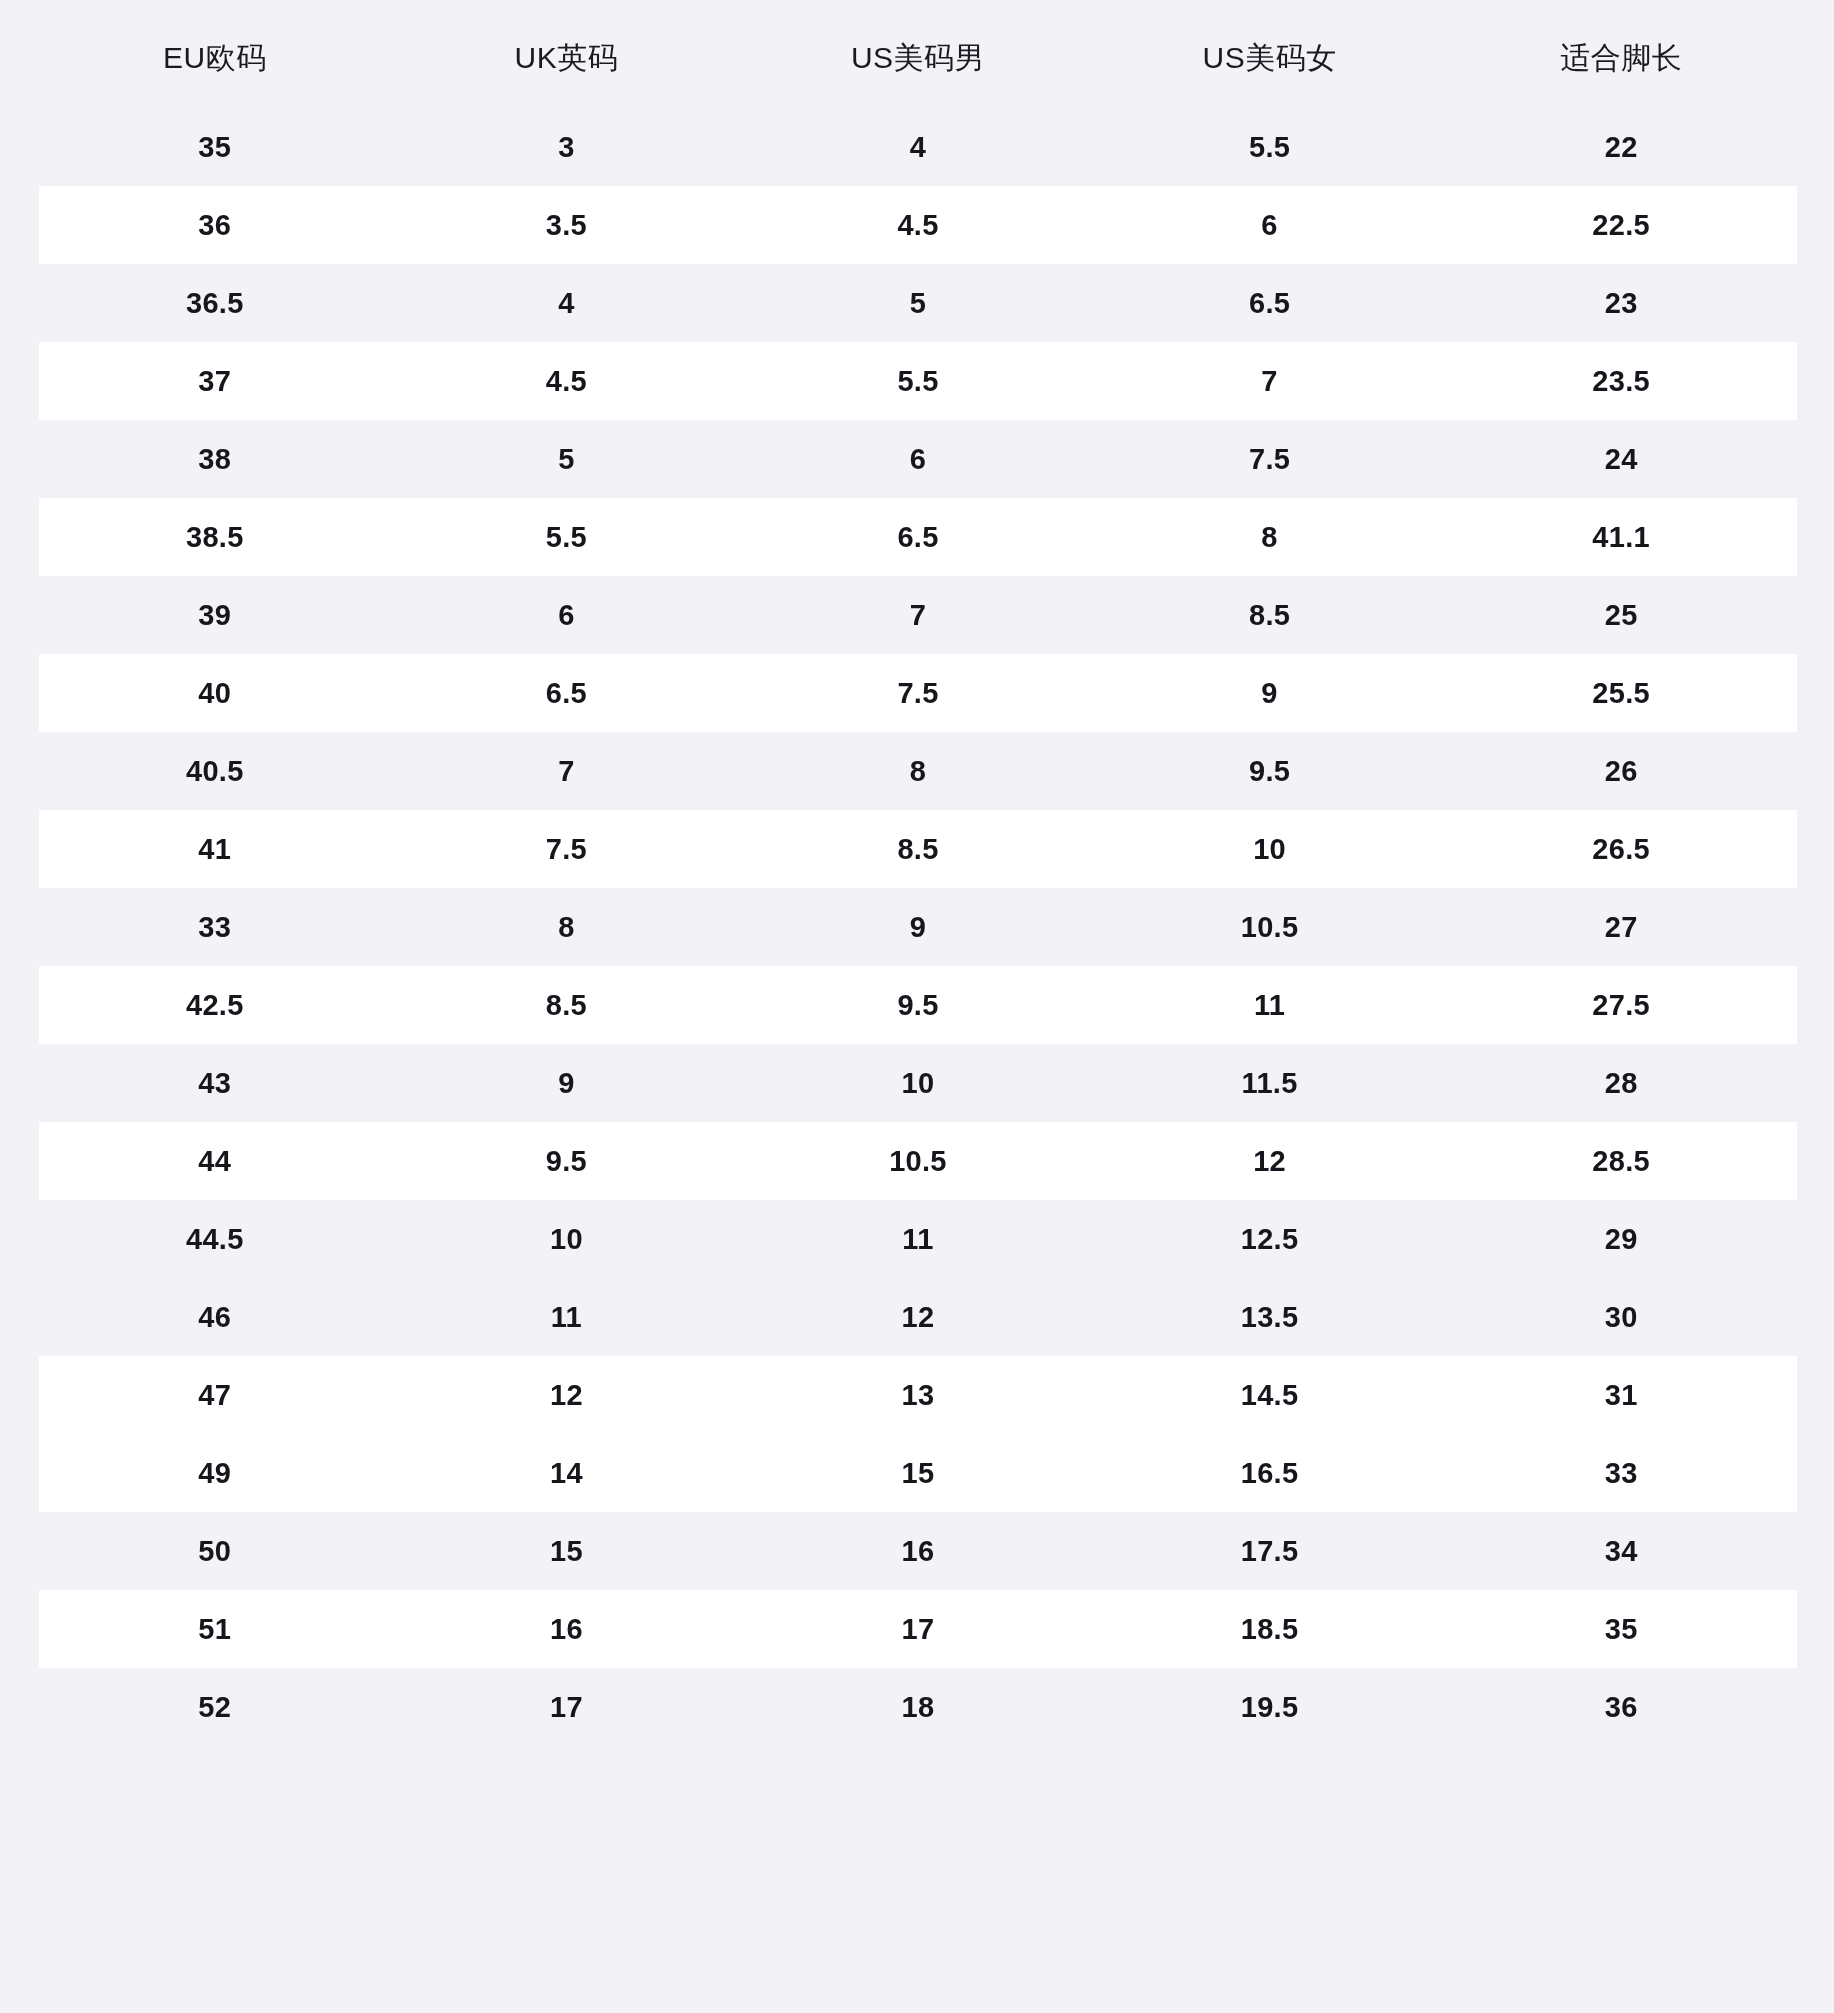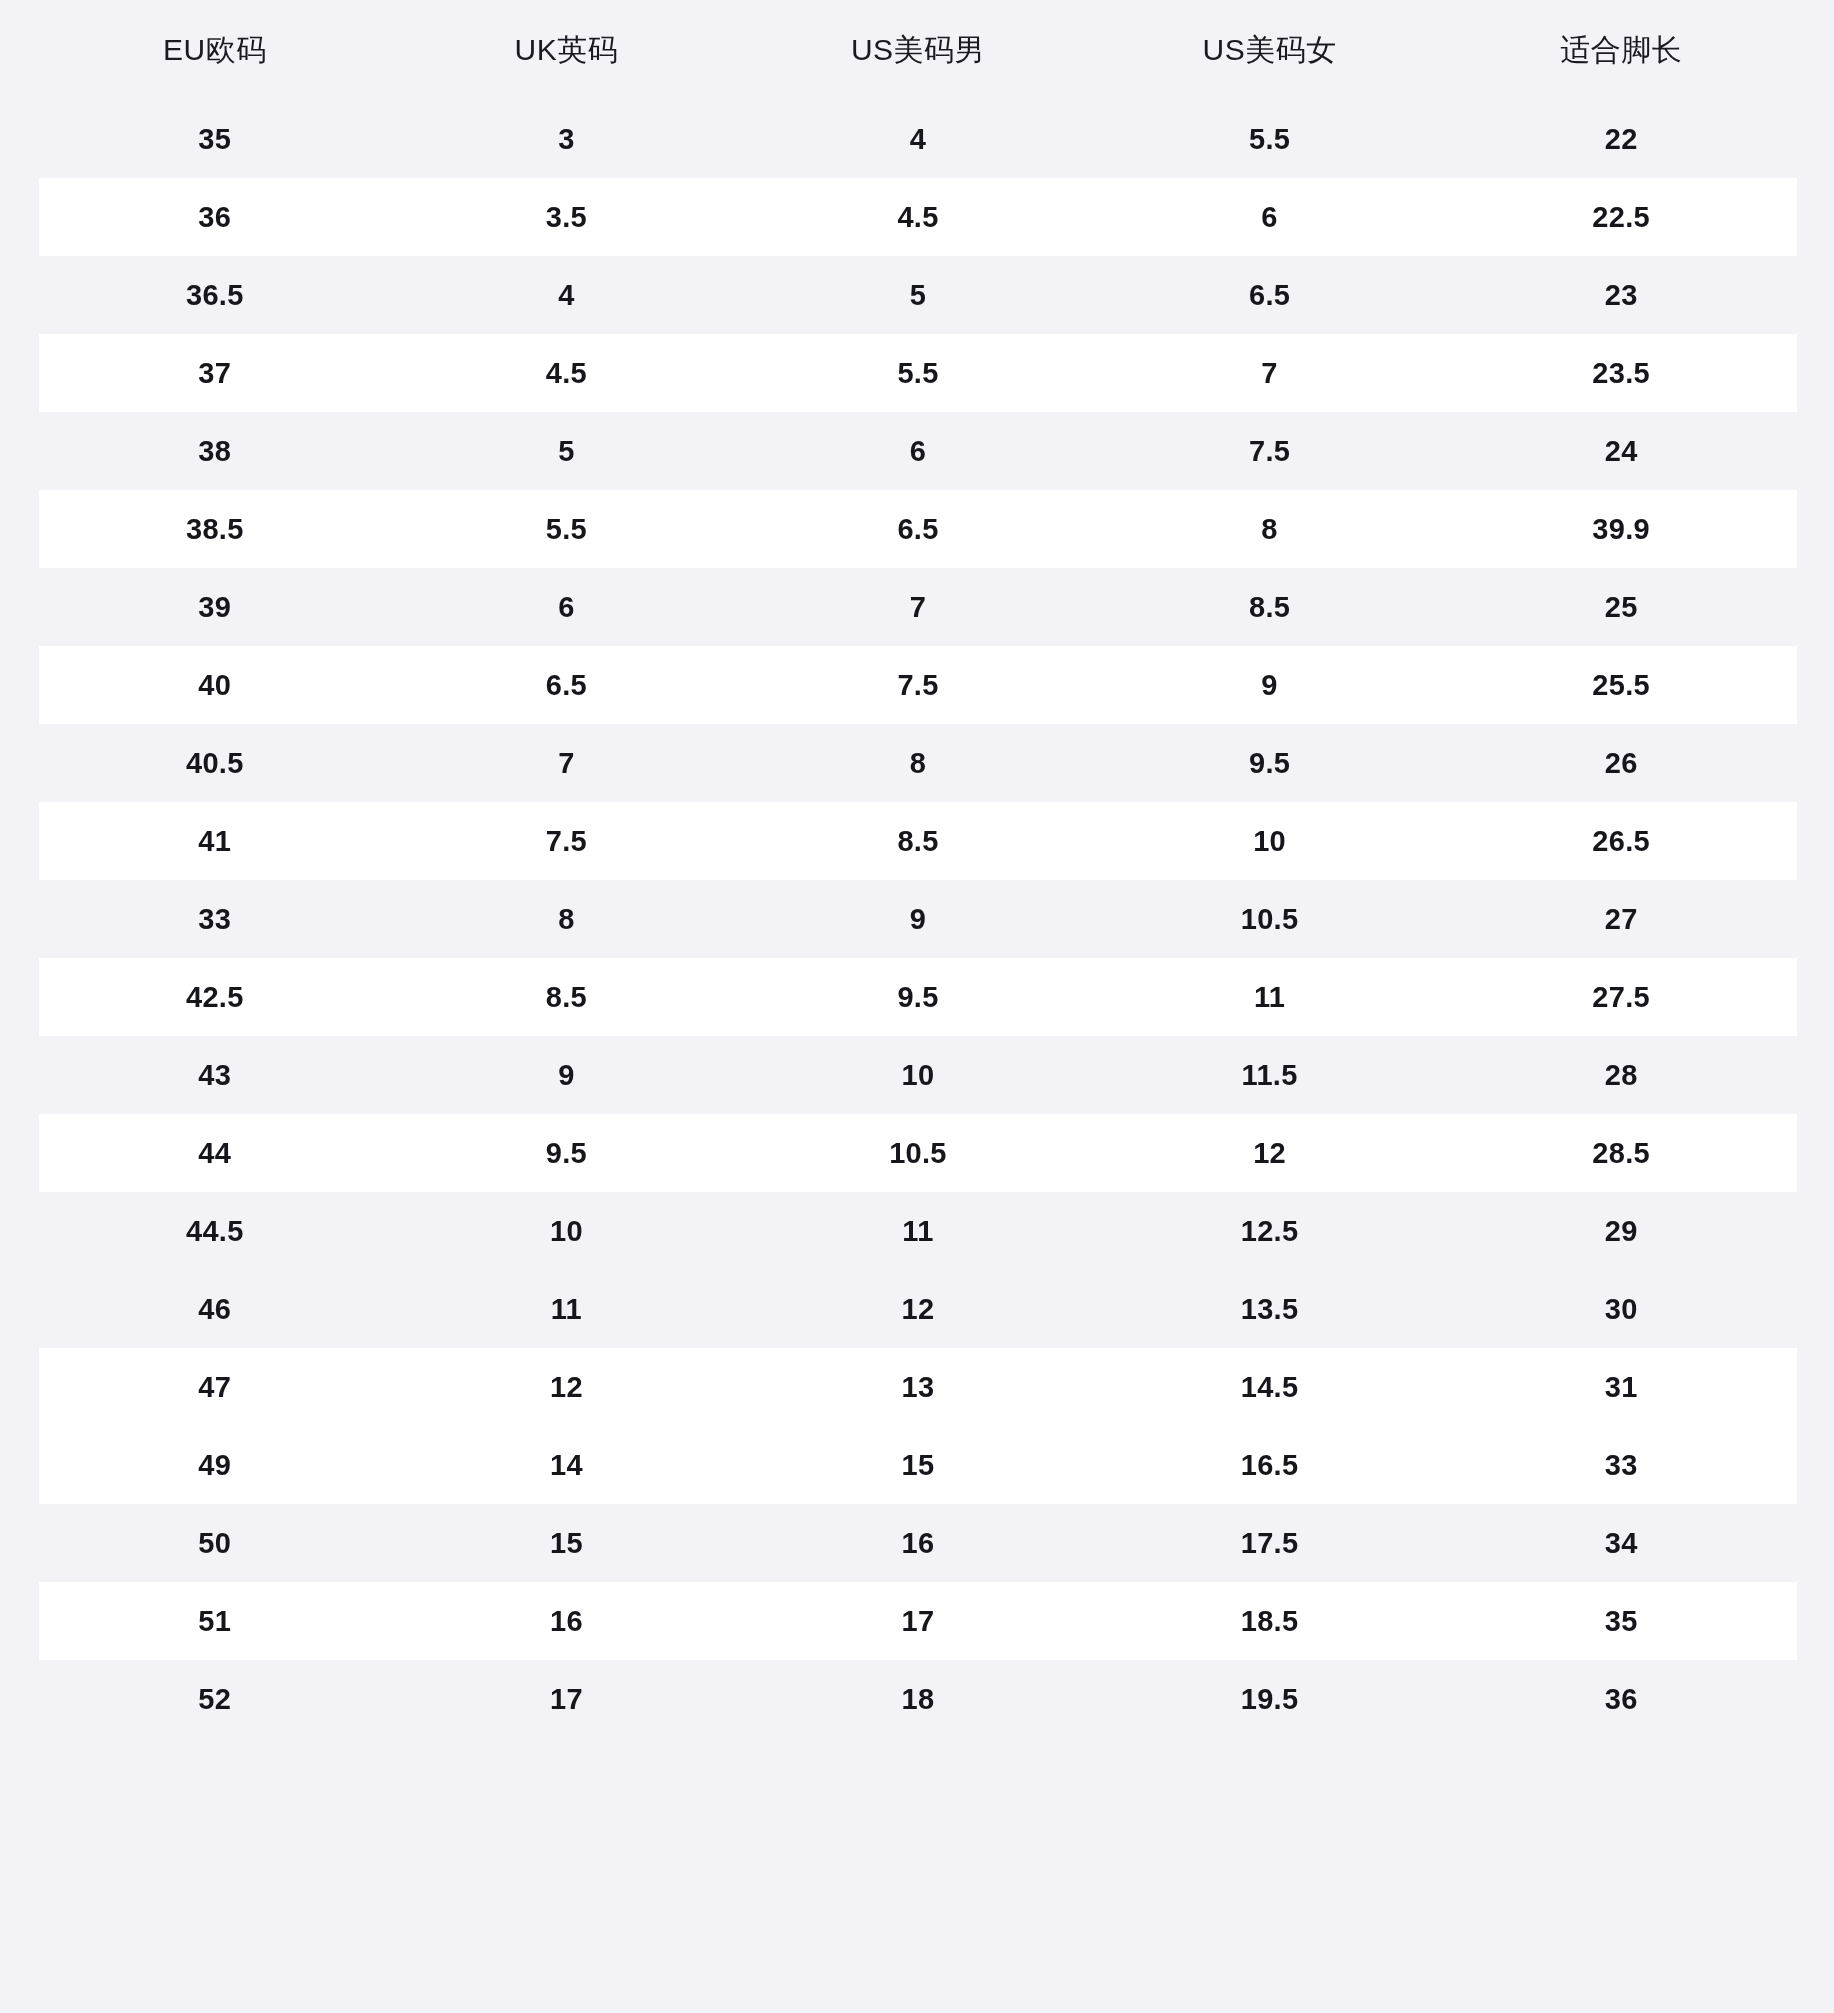--- a/index.html
+++ b/index.html
@@ -13,21 +13,21 @@
     background: #f3f2f7;
     font-family: "Liberation Sans", "DejaVu Sans", sans-serif;
     -webkit-font-smoothing: antialiased;
     overflow: hidden;
   }
 
   .size-table-wrap {
     width: 1835px;
     height: 2014px;
     box-sizing: border-box;
-    padding: 0 39px;
+    padding: 8px 39px;
     background: #f3f2f7;
   }
 
   table.size-table {
     width: 1758px;
     border-collapse: collapse;
     table-layout: fixed;
   }
 
   table.size-table col { width: 20%; }
@@ -123,21 +123,21 @@
           <td class="size-cell">5</td>
           <td class="size-cell">6</td>
           <td class="size-cell">7.5</td>
           <td class="size-cell">24</td>
         </tr>
         <tr class="size-row row-odd">
           <td class="size-cell">38.5</td>
           <td class="size-cell">5.5</td>
           <td class="size-cell">6.5</td>
           <td class="size-cell">8</td>
-          <td class="size-cell">39.9</td>
+          <td class="size-cell">41.1</td>
         </tr>
         <tr class="size-row row-even">
           <td class="size-cell">39</td>
           <td class="size-cell">6</td>
           <td class="size-cell">7</td>
           <td class="size-cell">8.5</td>
           <td class="size-cell">25</td>
         </tr>
         <tr class="size-row row-odd">
           <td class="size-cell">40</td>

